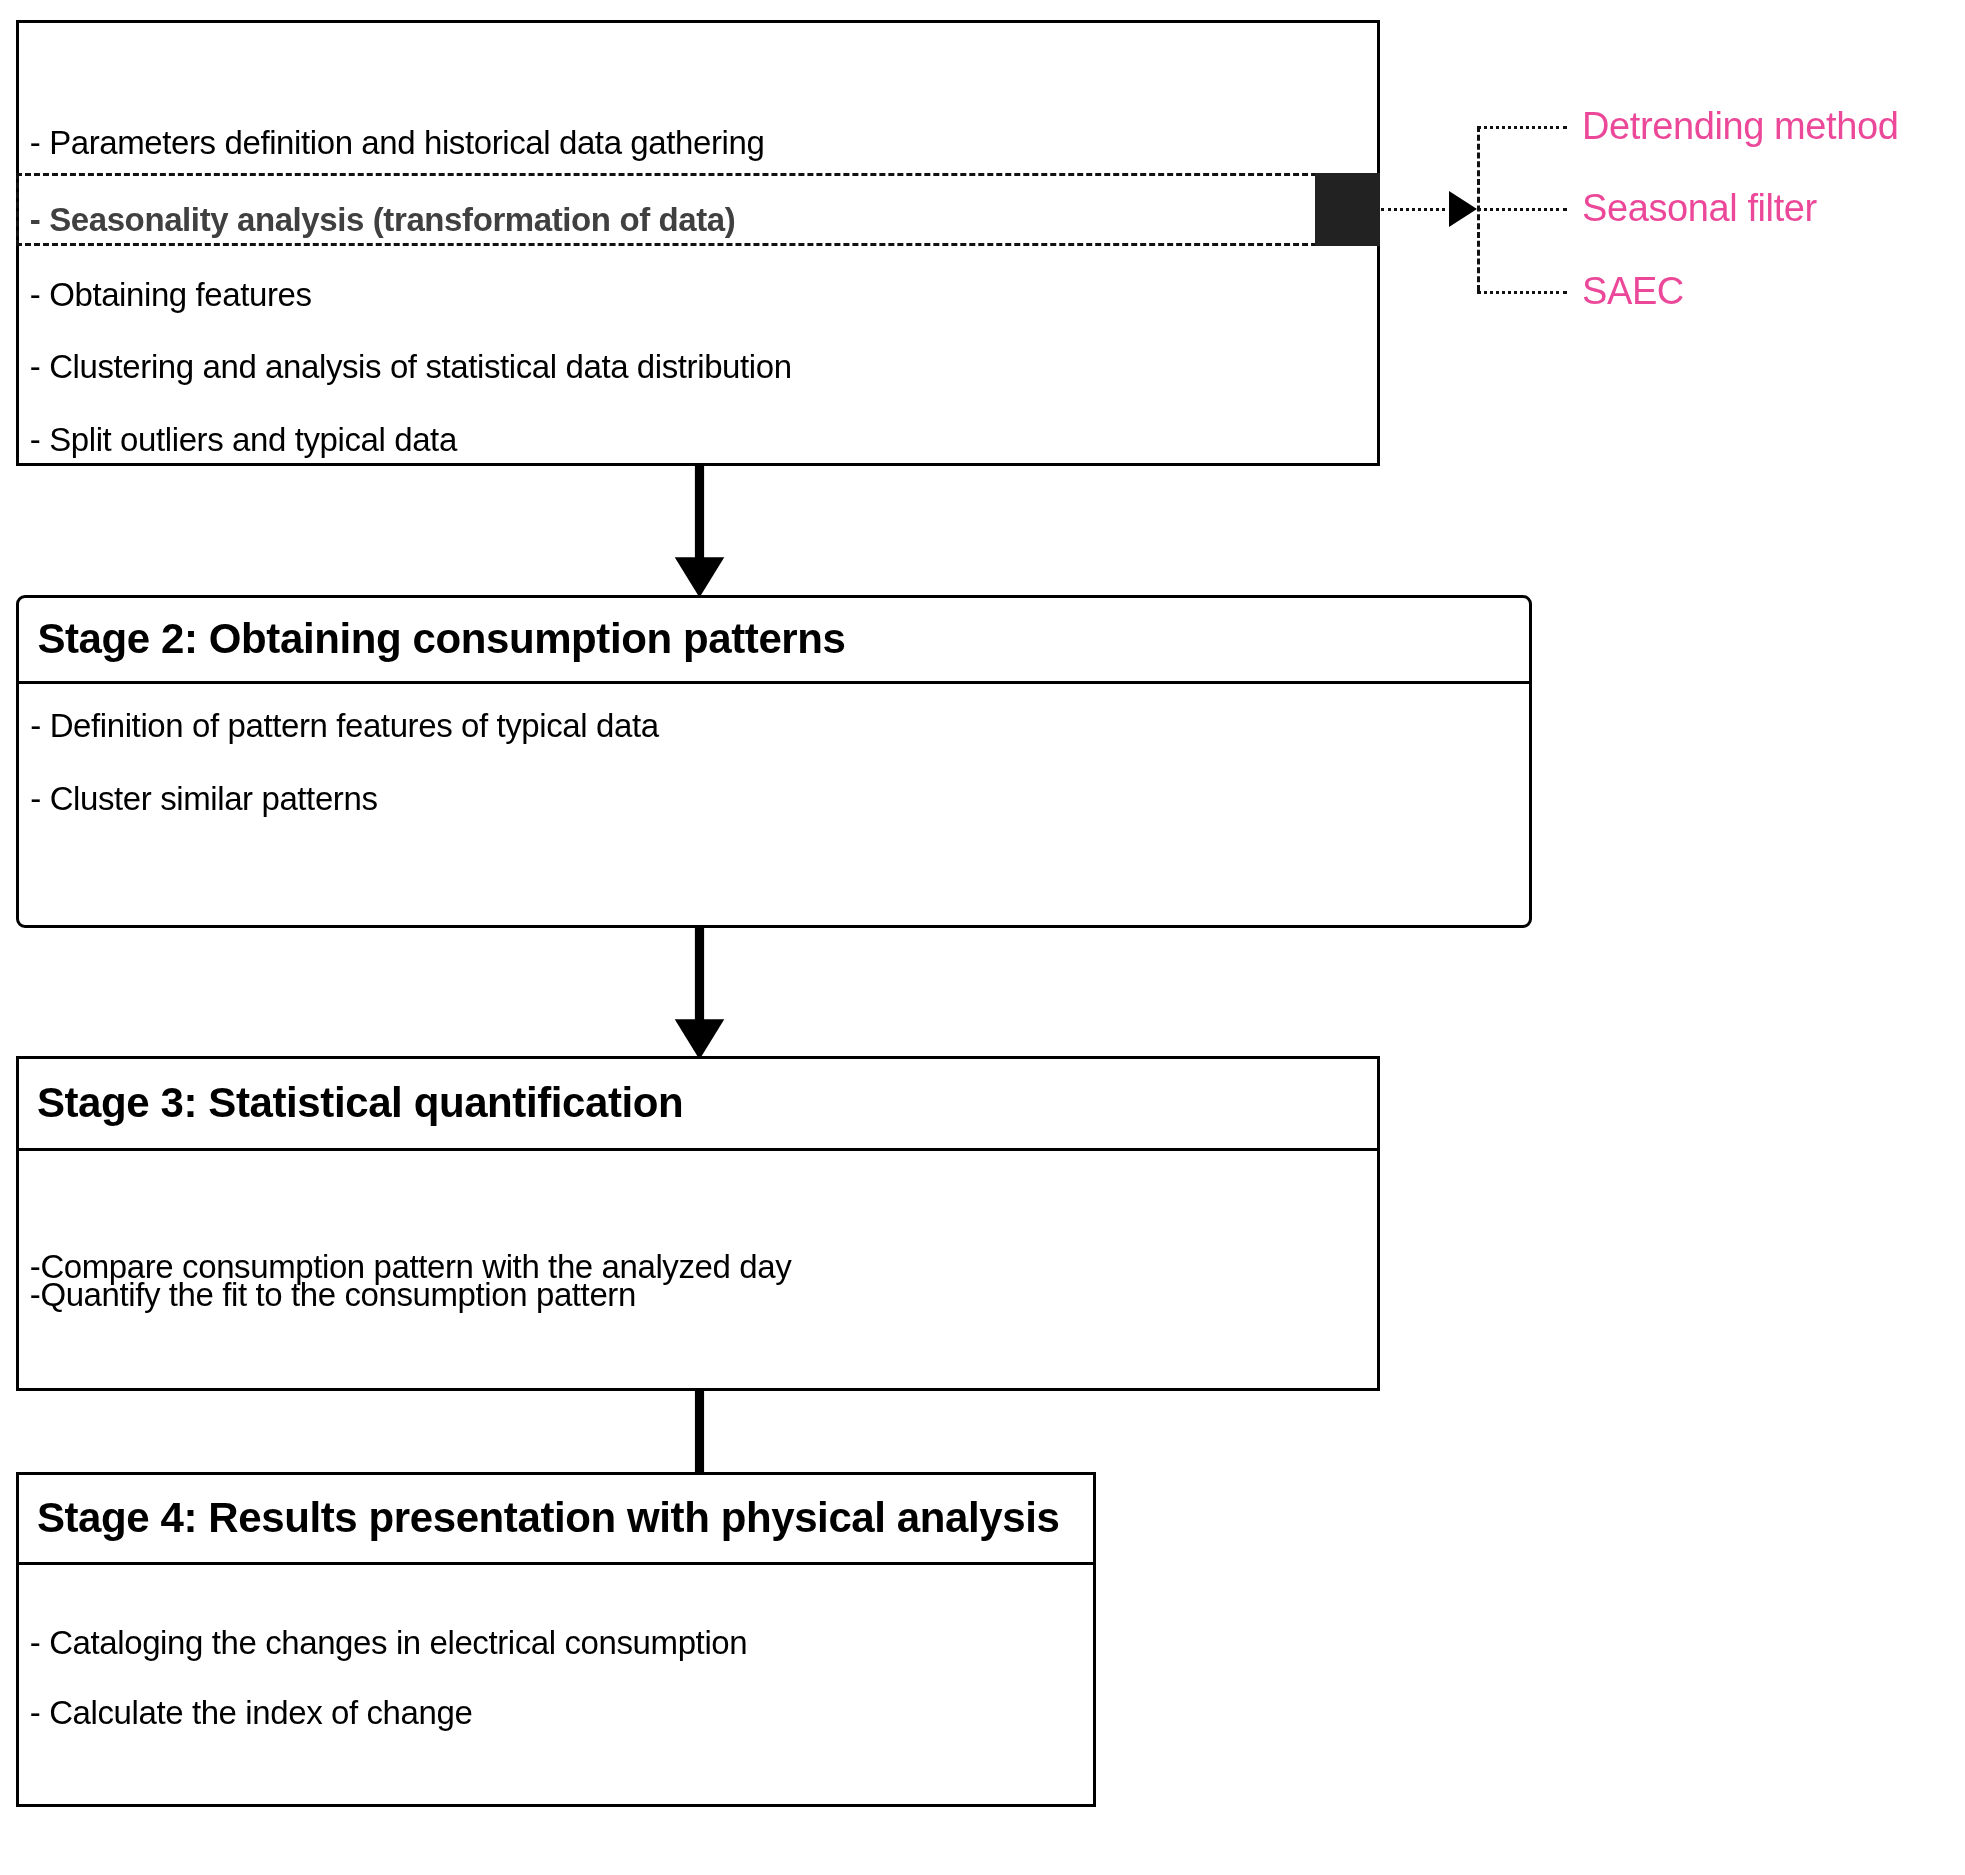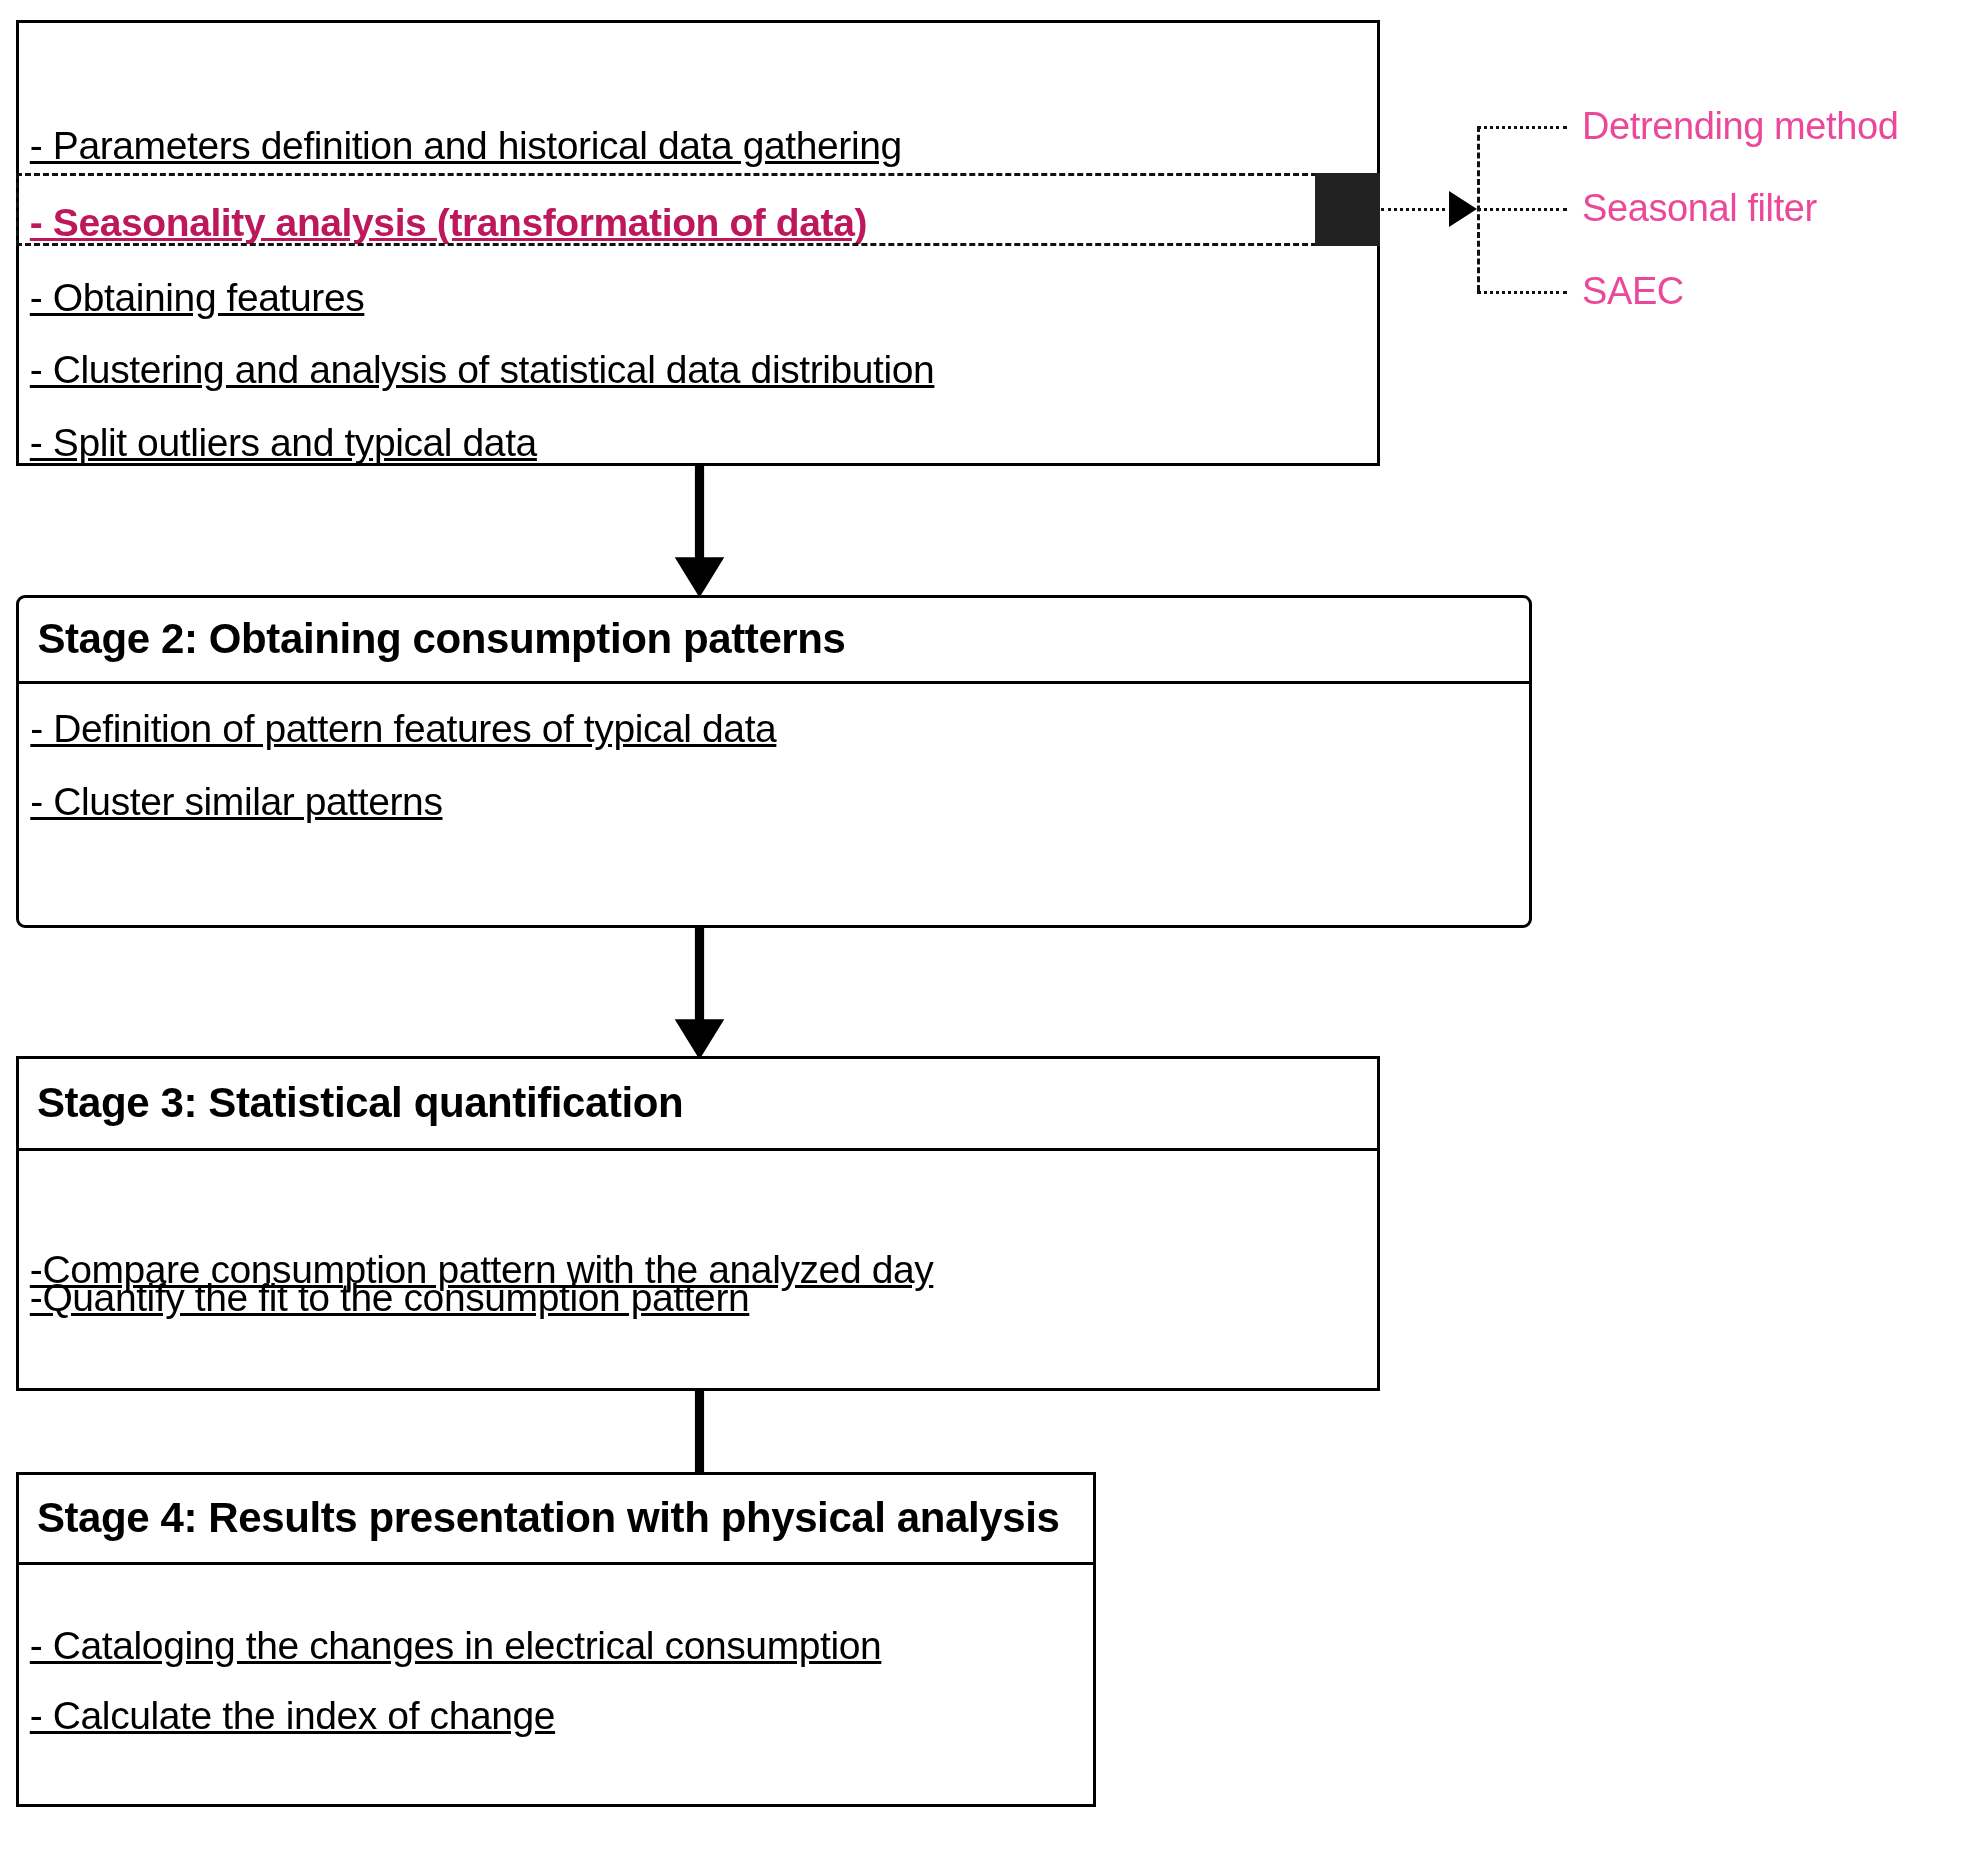--- a/index.html
+++ b/index.html
@@ -45,30 +45,29 @@
     padding-left: 18.4px;
     white-space: nowrap;
   }
   .stage-body {
     position: absolute;
     left: 0;
     right: 0;
     box-sizing: border-box;
   }
   .bullet-line {
-    font-size: 39px;
+    font-size: 33px;
     line-height: 1.02;
     letter-spacing: -0.4px;
     white-space: nowrap;
     padding-left: 11.3px;
     color: #000000;
-    text-decoration: underline;
   }
   .bullet-line.highlighted {
-    color: #be185d;
+    color: #404040;
     font-weight: bold;
   }
 
   
   .highlight-band {
     position: absolute;
     box-sizing: border-box;
     border-top: 3.5px dashed #111111;
     border-bottom: 3.5px dashed #111111;
     border-left: 3.5px dashed #111111;

